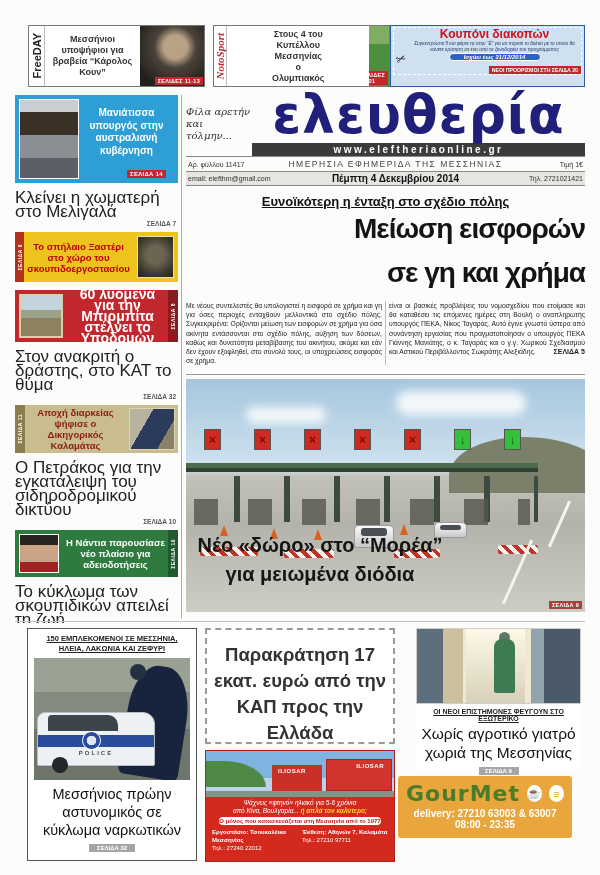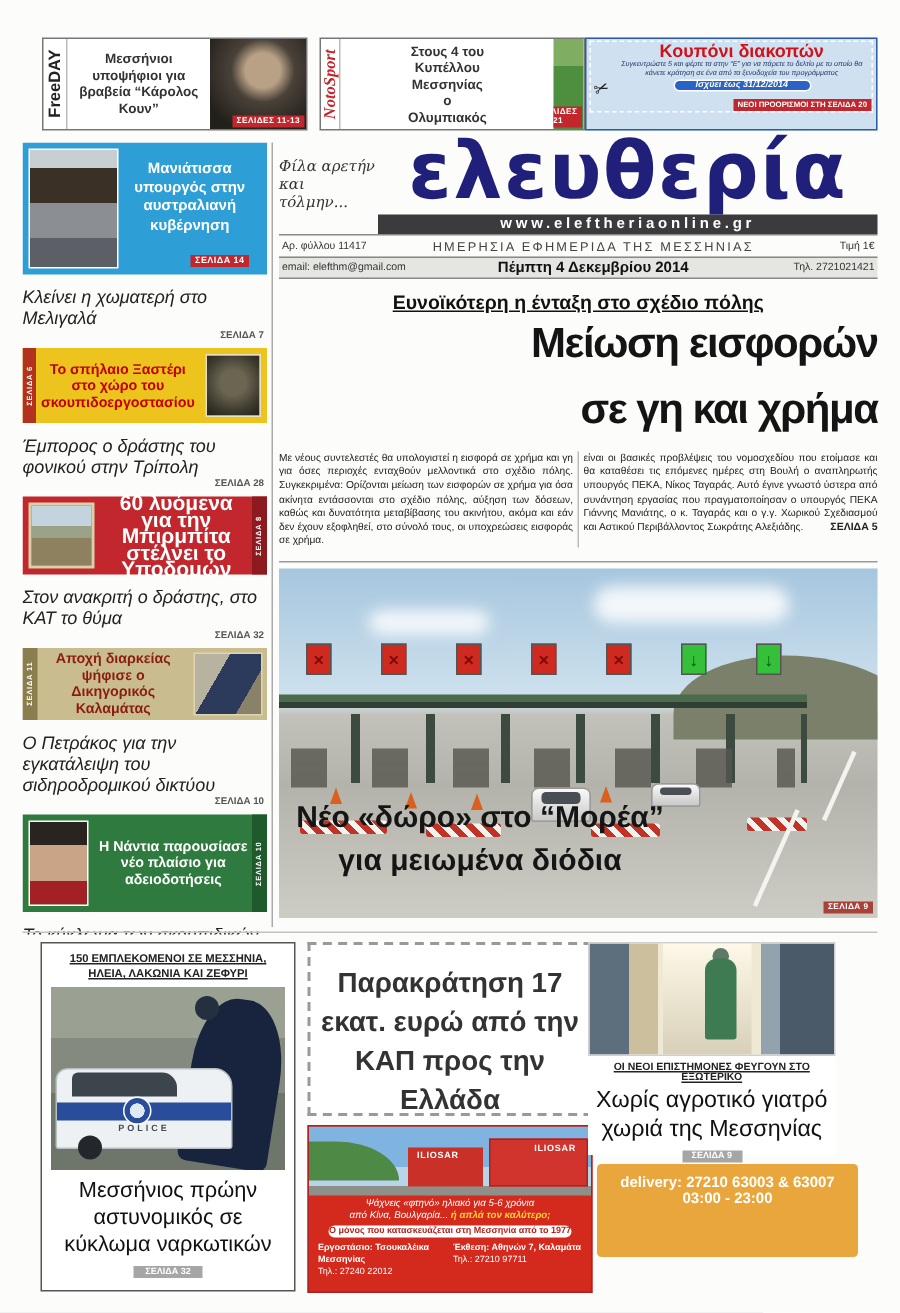--- a/index.html
+++ b/index.html
@@ -57,40 +57,40 @@
   .sidebar{position:absolute;left:15px;top:95px;width:163px;height:528px;overflow:hidden;}
   .sb-box{position:relative;display:flex;margin-bottom:8px;}
   .sb-blue{height:88px;background:#2d9fd6;padding:4px;}
   .sb-blue .ph{width:60px;border:1px solid #fff;
     background:linear-gradient(180deg,#c9ced2 0 15%,#3a3026 15% 45%,#8b8f94 45% 75%,#5c6066 75%);}
   .sb-tx{flex:1;display:flex;align-items:center;justify-content:center;text-align:center;
          font-weight:700;font-size:10px;line-height:12.5px;color:#fff;padding:2px 3px;}
   .sb-blue .sb-tx{align-items:flex-start;padding-top:8px;}
   .sb-blue .badge-red{right:12px;bottom:5px;font-size:6px;}
   .sb-item{margin-bottom:5px;}
-  .sb-head{font-size:12px;line-height:14px;color:#222;font-style:italic;}
+  .sb-head{font-size:17px;line-height:14px;color:#222;}
   .sb-page{text-align:right;font-size:6.5px;font-weight:700;color:#555;margin:1px 2px 3px 0;}
   .vlab{width:10px;display:flex;align-items:center;justify-content:center;}
   .vlab span{writing-mode:vertical-rl;transform:rotate(180deg);color:#fff;font-size:5px;font-weight:700;letter-spacing:.5px;}
   .sb-yellow{height:50px;background:#edc31d;}
   .sb-yellow .vlab{background:#b3321e;}
   .sb-yellow .sb-tx{color:#c00000;font-weight:800;font-size:9.5px;line-height:11px;}
   .sb-yellow .ph{width:40px;margin:4px;border:1px solid #e8e0c0;
     background:radial-gradient(circle at 50% 45%,#6b6552 0 30%,#3b382c 70%,#23211a);}
   .sb-red{height:52px;background:#c1272d;}
   .sb-red .ph{width:44px;margin:4px;border:2px solid #d9d0aa;
     background:linear-gradient(180deg,#c4d4de 0 35%,#9aa387 35% 55%,#8d8160 55%);}
   .sb-red .sb-tx{font-size:14px;line-height:11px;}
   .sb-red .vlab{background:#8c1a1e;}
   .sb-tan{height:48px;background:#c9bd8f;}
   .sb-tan .vlab{background:#8a7d4e;}
   .sb-tan .sb-tx{color:#8b1c12;font-weight:800;font-size:9.5px;line-height:11px;}
   .sb-tan .ph{width:46px;margin:3px;border:1px solid #ded5b0;
     background:linear-gradient(120deg,#b8b2a0 0 35%,#2c3a5c 35% 75%,#8a8268 75%);}
-  .sb-green{height:65px;background:#2e7a3f;}
+  .sb-green{height:47px;background:#2e7a3f;}
   .sb-green .ph{width:40px;margin:4px;border:1px solid #fff;
     background:linear-gradient(180deg,#2a2420 0 28%,#caa486 28% 72%,#a32024 72%);}
   .sb-green .sb-tx{font-size:9.5px;line-height:11px;}
   .sb-green .vlab{background:#1e5a2c;}
 
   
   .kicker{position:absolute;left:186px;top:194px;width:399px;text-align:center;
           font-size:13px;font-weight:800;color:#111;}
   .kicker span{text-decoration:underline;}
   .headline{position:absolute;left:186px;top:207px;width:399px;text-align:right;
@@ -167,21 +167,21 @@
   .il-b2{position:absolute;right:2px;top:8px;width:66px;height:32px;background:#d0342c;border:1px solid #a22;}
   .il-brand{position:absolute;color:#fff;font-weight:800;font-size:6px;letter-spacing:.5px;}
   .il-brand.one{left:72px;top:17px;} .il-brand.two{right:10px;top:12px;}
   .il-red{color:#fff;text-align:center;padding:2px 3px 0;}
   .il-l1{font-size:6.5px;font-style:italic;line-height:8px;}
   .il-l2b{color:#ffd22e;font-weight:800;}
   .il-pill{background:#fff;color:#b2221a;font-size:6px;font-weight:700;border-radius:8px;margin:2px 10px;padding:1px 0;}
   .il-contacts{display:flex;gap:4px;text-align:left;font-size:6px;line-height:8px;padding:1px 3px;}
   .il-contacts .cell{flex:1;} .il-contacts b{display:block;font-size:6px;}
 
-  .doctor{position:absolute;left:392px;top:628px;width:165px;height:142px;background:#fff;}
+  .doctor{position:absolute;left:416px;top:628px;width:165px;height:142px;background:#fff;}
   .d-photo{position:relative;height:76px;overflow:hidden;border:1px solid #cfcfcf;
      background:linear-gradient(90deg,#5d6e7c 0 16%,#cbbf9e 16% 28%,#efe8d2 28% 70%,#93a3ae 70% 78%,#4a5a68 78%);}
   .d-glow{position:absolute;left:30%;top:0;width:36%;height:100%;background:linear-gradient(180deg,#fdf8e8,#d8d0b8);}
   .doc-fig{position:absolute;left:47%;top:14%;width:21px;height:54px;background:#3e7a52;border-radius:8px 8px 2px 2px;}
   .doc-head{position:absolute;left:50%;top:4%;width:11px;height:11px;border-radius:50%;background:#5d7a68;}
   .d-kick{font-size:7px;font-weight:700;text-align:center;text-decoration:underline;color:#222;margin-top:4px;}
   .d-head{font-size:15.5px;line-height:19px;text-align:center;color:#111;margin-top:2px;}
 
   .gourmet{position:absolute;left:398px;top:776px;width:174px;height:62px;background:#e9a63c;
            border-radius:3px;padding:5px 8px 0;}
@@ -264,24 +264,20 @@
     </div>
 
     <div class="sb-box sb-yellow">
       <div class="vlab">
           <span>ΣΕΛΙΔΑ 6</span>
         </div>
       <div class="sb-tx">Το σπήλαιο Ξαστέρι στο χώρο του σκουπιδοεργοστασίου</div>
       <div class="ph"></div>
     </div>
 
-    <div class="sb-item">
-      <div class="sb-head">Έμπορος ο δράστης του φονικού στην Τρίπολη</div>
-      <div class="sb-page">ΣΕΛΙΔΑ 28</div>
-    </div>
 
     <div class="sb-box sb-red">
       <div class="ph"></div>
       <div class="sb-tx">60 λυόμενα για την Μπιρμπίτα στέλνει το Υποδομών</div>
       <div class="vlab">
           <span>ΣΕΛΙΔΑ 8</span>
         </div>
     </div>
 
     <div class="sb-item">
@@ -434,17 +430,22 @@
     </div>
     <div class="d-kick">ΟΙ ΝΕΟΙ ΕΠΙΣΤΗΜΟΝΕΣ ΦΕΥΓΟΥΝ ΣΤΟ ΕΞΩΤΕΡΙΚΟ</div>
     <div class="d-head">
       <div>Χωρίς αγροτικό γιατρό</div>
       <div>χωριά της Μεσσηνίας</div>
     </div>
     <span class="badge-gray" style="width:40px;">ΣΕΛΙΔΑ 9</span>
   </div>
 
   <div class="gourmet">
+    <div class="g-row">
+      <span class="g-logo">GourMet</span>
+      <span class="g-ic">☕</span>
+      <span class="g-ic">≡</span>
+    </div>
     <div class="g-del">delivery: 27210 63003 &amp; 63007</div>
-    <div class="g-hours">03:00 - 23:00</div>
+    <div class="g-hours">08:00 - 23:35</div>
   </div>
 
 </div>
 
 </body></html>

